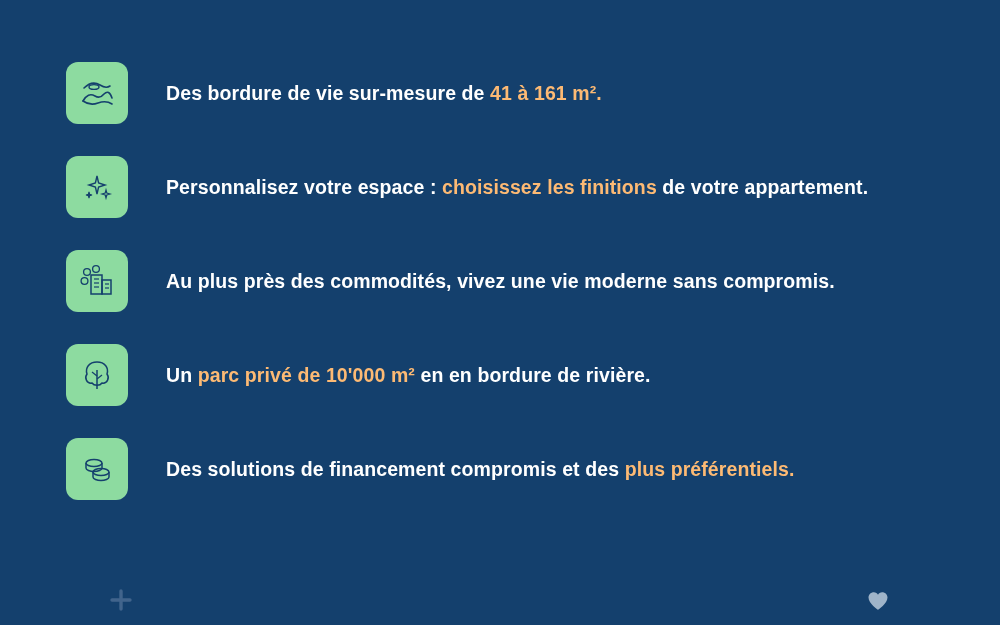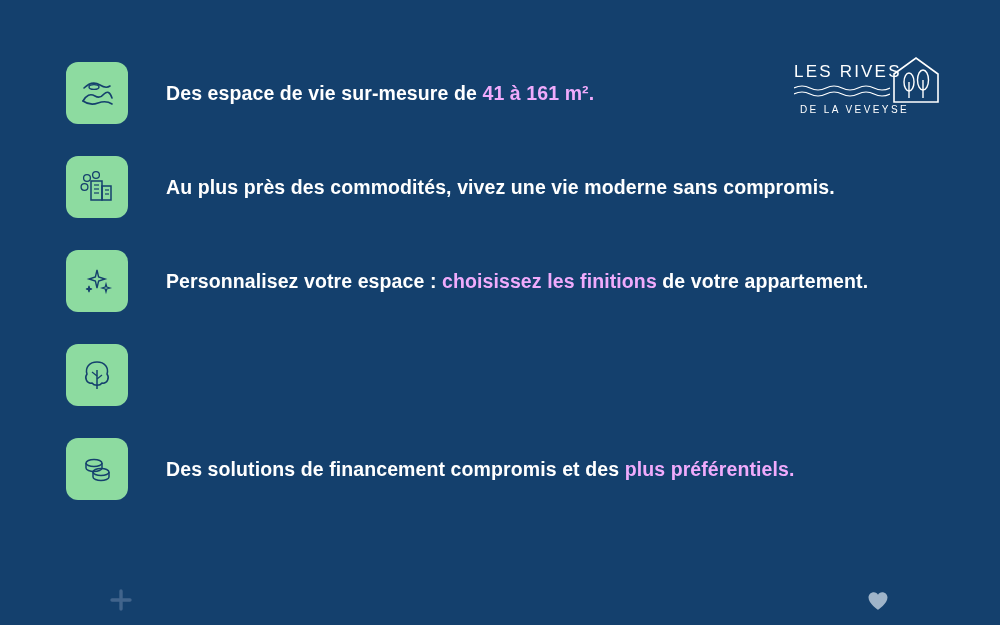--- a/index.html
+++ b/index.html
@@ -94,21 +94,21 @@
     left: 166px;
     top: 50%;
     transform: translateY(-50%);
     font-size: 19.5px;
     font-weight: bold;
     color: #ffffff;
     letter-spacing: 0.1px;
     white-space: nowrap;
   }
   .hl {
-    color: #f0abfc;
+    color: #fdba74;
     text-align: right;
   }
 
   
   .plus-icon {
     position: absolute;
     left: 108px;
     bottom: 12px;
     width: 26px;
     height: 26px;
@@ -121,52 +121,50 @@
     width: 24px;
     height: 24px;
     color: #9fb4c9;
   }
 </style>
 </head>
 <body>
 
 <div class="slide">
 
-  <div class="logo">
-    <div class="logo-text-main">LES RIVES</div>
-    <svg class="logo-waves" viewBox="0 0 96 16">
-      <path d="M0 4 Q 8 0, 16 4 T 32 4 T 48 4 T 64 4 T 80 4 T 96 4" fill="none" stroke="#ffffff" stroke-width="1.2"></path>
-      <path d="M0 10 Q 8 6, 16 10 T 32 10 T 48 10 T 64 10 T 80 10 T 96 10" fill="none" stroke="#ffffff" stroke-width="1.2"></path>
-    </svg>
-    <svg class="logo-mark" viewBox="0 0 56 56">
-      <path d="M6 22 L28 6 L50 22 L50 50 L6 50 Z" fill="none" stroke="#ffffff" stroke-width="1.6"></path>
-      <ellipse cx="21" cy="30" rx="5" ry="9" fill="none" stroke="#ffffff" stroke-width="1.4"></ellipse>
-      <line x1="21" y1="30" x2="21" y2="46" stroke="#ffffff" stroke-width="1.4"></line>
-      <ellipse cx="35" cy="28" rx="5.5" ry="10" fill="none" stroke="#ffffff" stroke-width="1.4"></ellipse>
-      <line x1="35" y1="28" x2="35" y2="46" stroke="#ffffff" stroke-width="1.4"></line>
-    </svg>
-    <div class="logo-text-sub">DE LA VEVEYSE</div>
-  </div>
 
   <div class="rows">
 
     <div class="row">
       <div class="icon-badge">
         <svg width="38" height="38" viewBox="0 0 38 38">
           <path d="M6 14 Q14 6, 22 11 Q28 15, 32 12" fill="none" stroke="#15406d" stroke-width="1.6" stroke-linecap="round"></path>
           <ellipse cx="16" cy="13" rx="5" ry="2.4" fill="none" stroke="#15406d" stroke-width="1.4"></ellipse>
           <path d="M5 27 Q10 18, 17 22 Q22 25, 26 20 Q31 15, 34 24" fill="none" stroke="#15406d" stroke-width="1.6" stroke-linecap="round"></path>
           <path d="M5 27 Q12 32, 20 29 Q28 26, 34 30" fill="none" stroke="#15406d" stroke-width="1.6" stroke-linecap="round"></path>
         </svg>
       </div>
       <div class="row-text">
-        <span>Des espace de vie sur-mesure de </span><span class="hl">41 à 161 m².</span><span></span>
-      </div>
-    </div>
-
+        <span>Des bordure de vie sur-mesure de </span><span class="hl">41 à 161 m².</span><span></span>
+      </div>
+    </div>
+
+
+    <div class="row">
+      <div class="icon-badge">
+        <svg width="38" height="38" viewBox="0 0 38 38">
+          <path d="M19 8 L20.6 15 L27 17 L20.6 19 L19 26 L17.4 19 L11 17 L17.4 15 Z" fill="none" stroke="#15406d" stroke-width="1.4"></path>
+          <path d="M28 22 L28.8 25 L32 26 L28.8 27 L28 30 L27.2 27 L24 26 L27.2 25 Z" fill="none" stroke="#15406d" stroke-width="1.2"></path>
+          <path d="M11 24 L11.6 26.4 L14 27 L11.6 27.6 L11 30 L10.4 27.6 L8 27 L10.4 26.4 Z" fill="none" stroke="#15406d" stroke-width="1.2"></path>
+        </svg>
+      </div>
+      <div class="row-text">
+        <span>Personnalisez votre espace : </span><span class="hl">choisissez les finitions</span><span> de votre appartement.</span>
+      </div>
+    </div>
 
     <div class="row">
       <div class="icon-badge">
         <svg width="38" height="38" viewBox="0 0 38 38">
           <rect x="13" y="13" width="11" height="19" fill="none" stroke="#15406d" stroke-width="1.5"></rect>
           <rect x="24" y="18" width="9" height="14" fill="none" stroke="#15406d" stroke-width="1.5"></rect>
           <line x1="16" y1="17" x2="21" y2="17" stroke="#15406d" stroke-width="1.2"></line>
           <line x1="16" y1="21" x2="21" y2="21" stroke="#15406d" stroke-width="1.2"></line>
           <line x1="16" y1="25" x2="21" y2="25" stroke="#15406d" stroke-width="1.2"></line>
           <line x1="27" y1="22" x2="31" y2="22" stroke="#15406d" stroke-width="1.2"></line>
@@ -177,39 +175,29 @@
         </svg>
       </div>
       <div class="row-text">
         <span>Au plus près des commodités, vivez une vie moderne sans compromis.</span><span class="hl"></span><span></span>
       </div>
     </div>
 
     <div class="row">
       <div class="icon-badge">
         <svg width="38" height="38" viewBox="0 0 38 38">
-          <path d="M19 8 L20.6 15 L27 17 L20.6 19 L19 26 L17.4 19 L11 17 L17.4 15 Z" fill="none" stroke="#15406d" stroke-width="1.4"></path>
-          <path d="M28 22 L28.8 25 L32 26 L28.8 27 L28 30 L27.2 27 L24 26 L27.2 25 Z" fill="none" stroke="#15406d" stroke-width="1.2"></path>
-          <path d="M11 24 L11.6 26.4 L14 27 L11.6 27.6 L11 30 L10.4 27.6 L8 27 L10.4 26.4 Z" fill="none" stroke="#15406d" stroke-width="1.2"></path>
-        </svg>
-      </div>
-      <div class="row-text">
-        <span>Personnalisez votre espace : </span><span class="hl">choisissez les finitions</span><span> de votre appartement.</span>
-      </div>
-    </div>
-
-    <div class="row">
-      <div class="icon-badge">
-        <svg width="38" height="38" viewBox="0 0 38 38">
           <path d="M19 6 C11 6, 7 12, 9 18 C6 22, 9 28, 14 27 C16 30, 22 30, 24 27 C29 28, 32 22, 29 18 C31 12, 27 6, 19 6 Z" fill="none" stroke="#15406d" stroke-width="1.5"></path>
           <line x1="19" y1="14" x2="19" y2="33" stroke="#15406d" stroke-width="1.5"></line>
           <line x1="19" y1="20" x2="14" y2="16" stroke="#15406d" stroke-width="1.3"></line>
           <line x1="19" y1="23" x2="24" y2="19" stroke="#15406d" stroke-width="1.3"></line>
         </svg>
       </div>
+      <div class="row-text">
+        <span>Un </span><span class="hl">parc privé de 10'000 m²</span><span> en en bordure de rivière.</span>
+      </div>
     </div>
 
     <div class="row">
       <div class="icon-badge">
         <svg width="38" height="38" viewBox="0 0 38 38">
           <ellipse cx="16" cy="13" rx="8" ry="3.6" fill="none" stroke="#15406d" stroke-width="1.5"></ellipse>
           <path d="M8 13 L8 18 C8 20, 12 21.6, 16 21.6 C20 21.6, 24 20, 24 18 L24 13" fill="none" stroke="#15406d" stroke-width="1.5"></path>
           <ellipse cx="23" cy="22" rx="8" ry="3.6" fill="none" stroke="#15406d" stroke-width="1.5"></ellipse>
           <path d="M15 22 L15 27 C15 29, 19 30.6, 23 30.6 C27 30.6, 31 29, 31 27 L31 22" fill="none" stroke="#15406d" stroke-width="1.5"></path>
         </svg>

